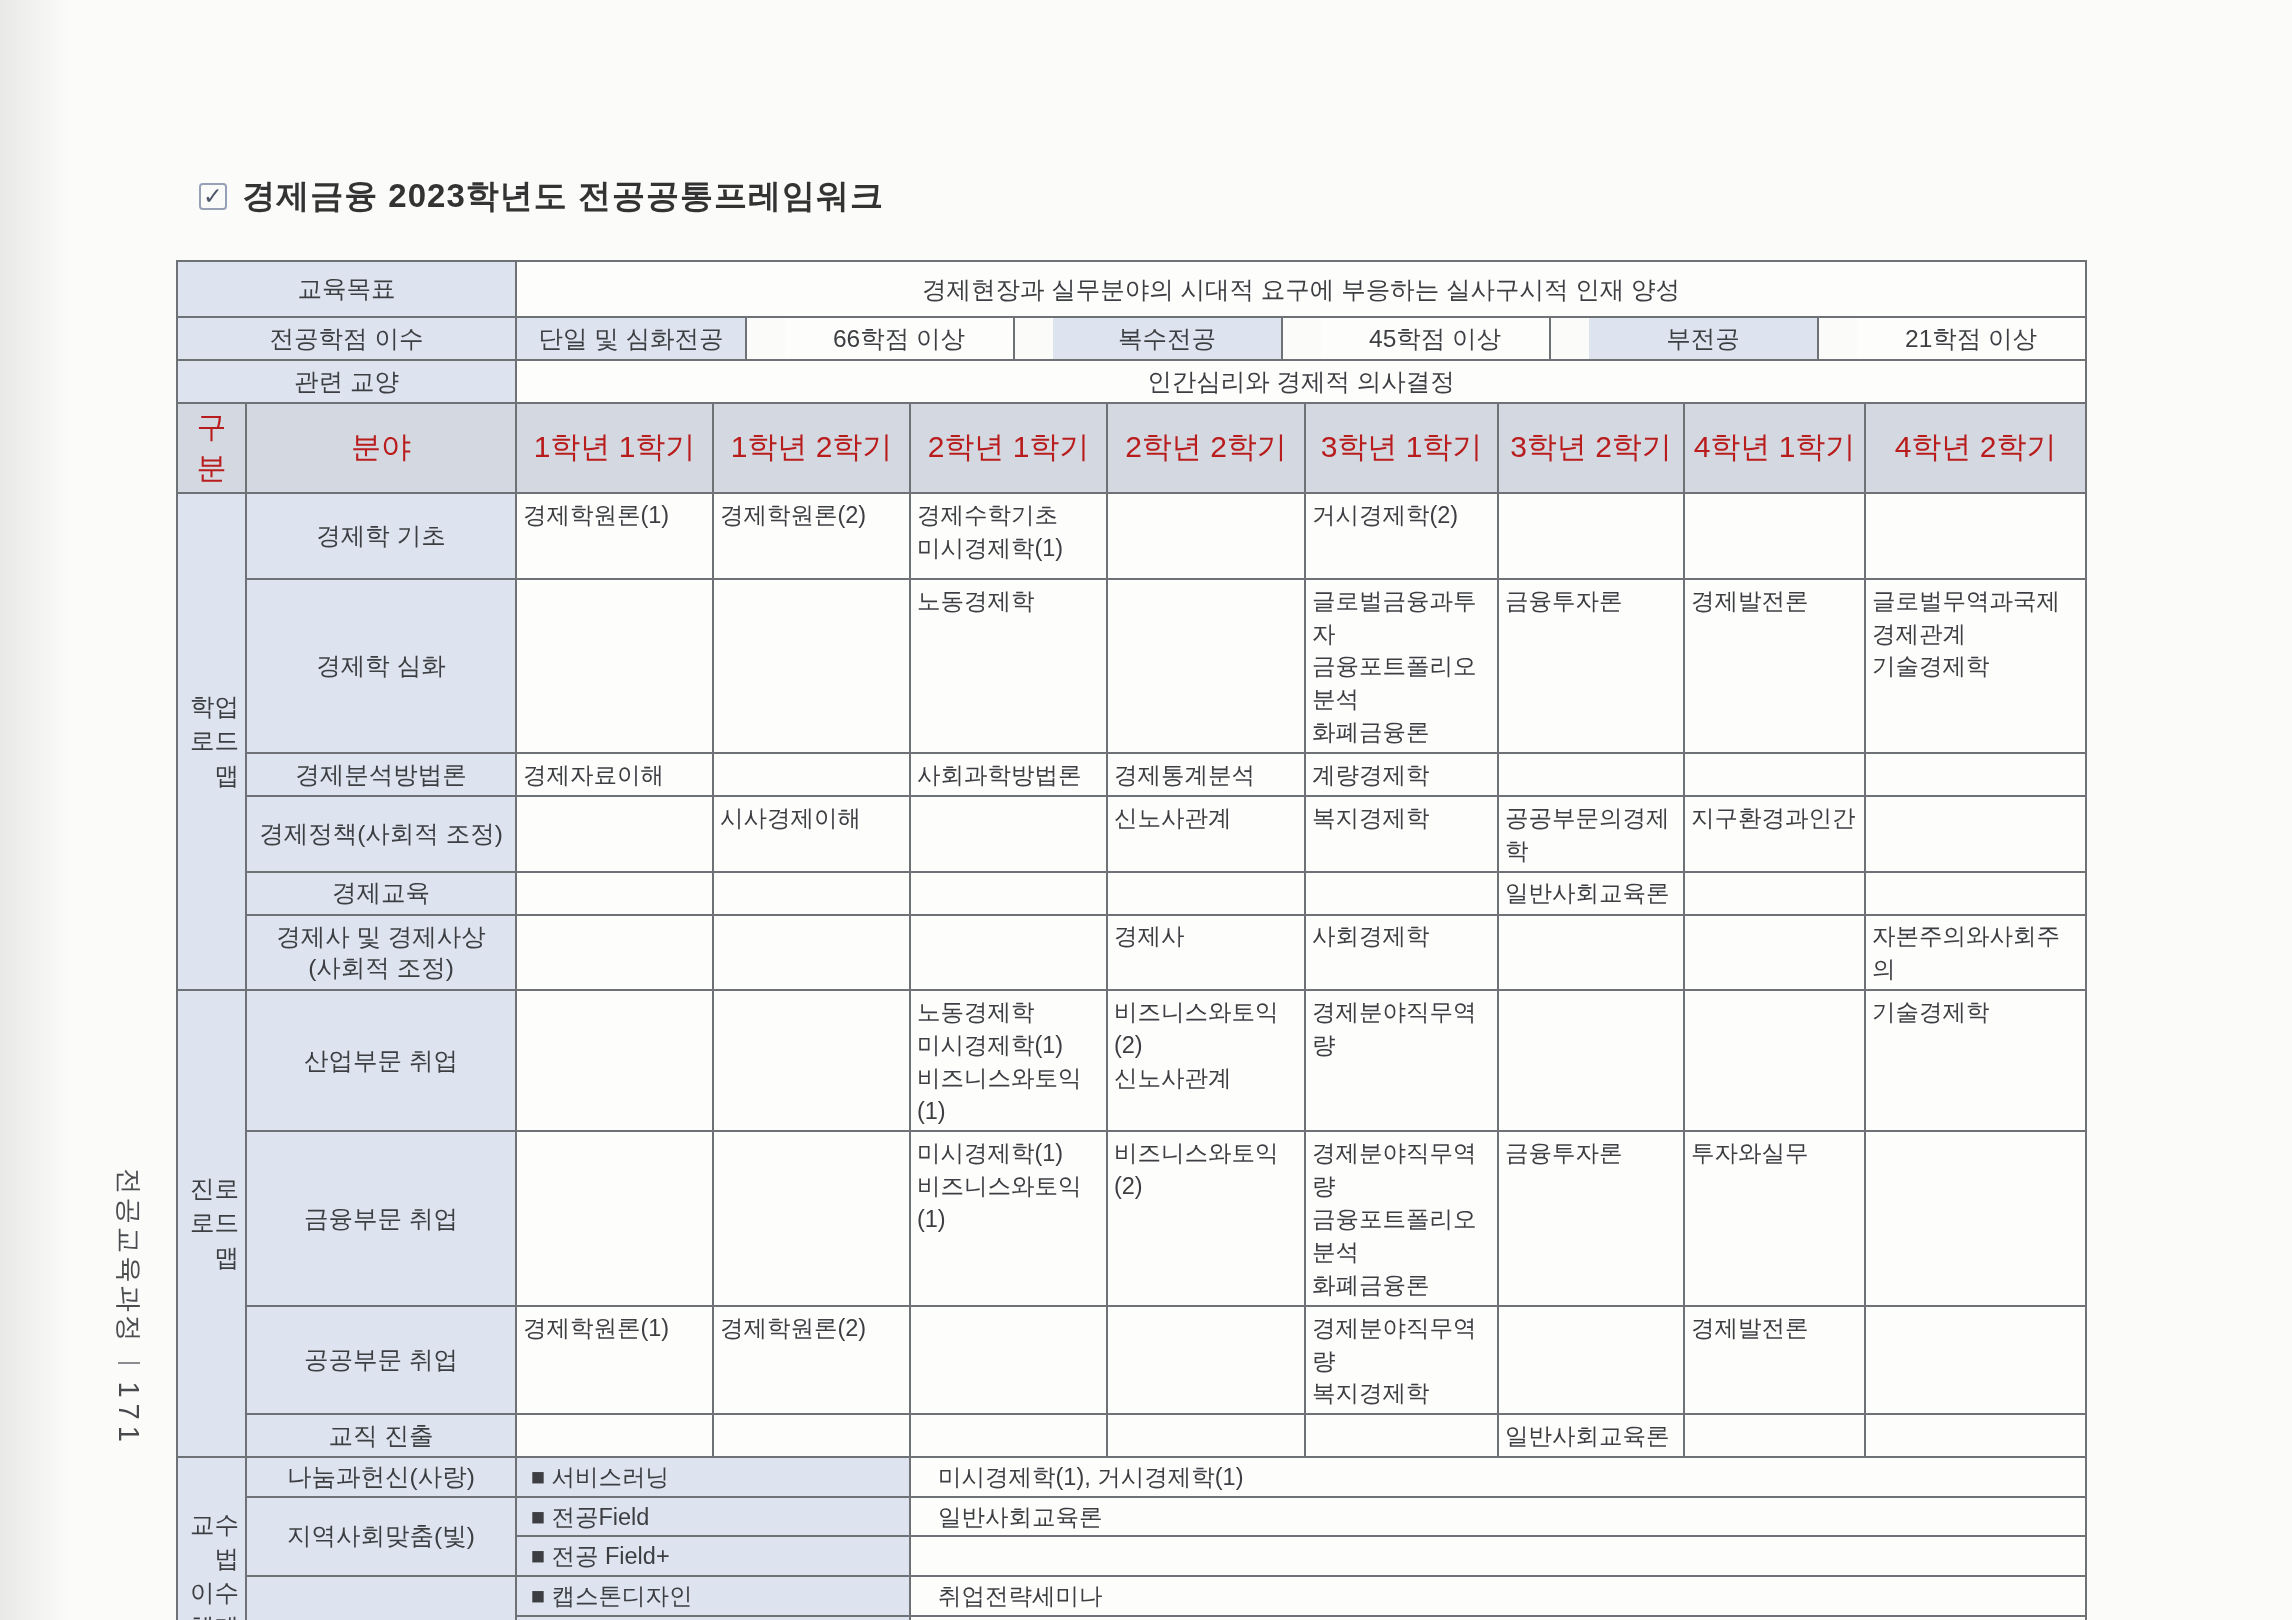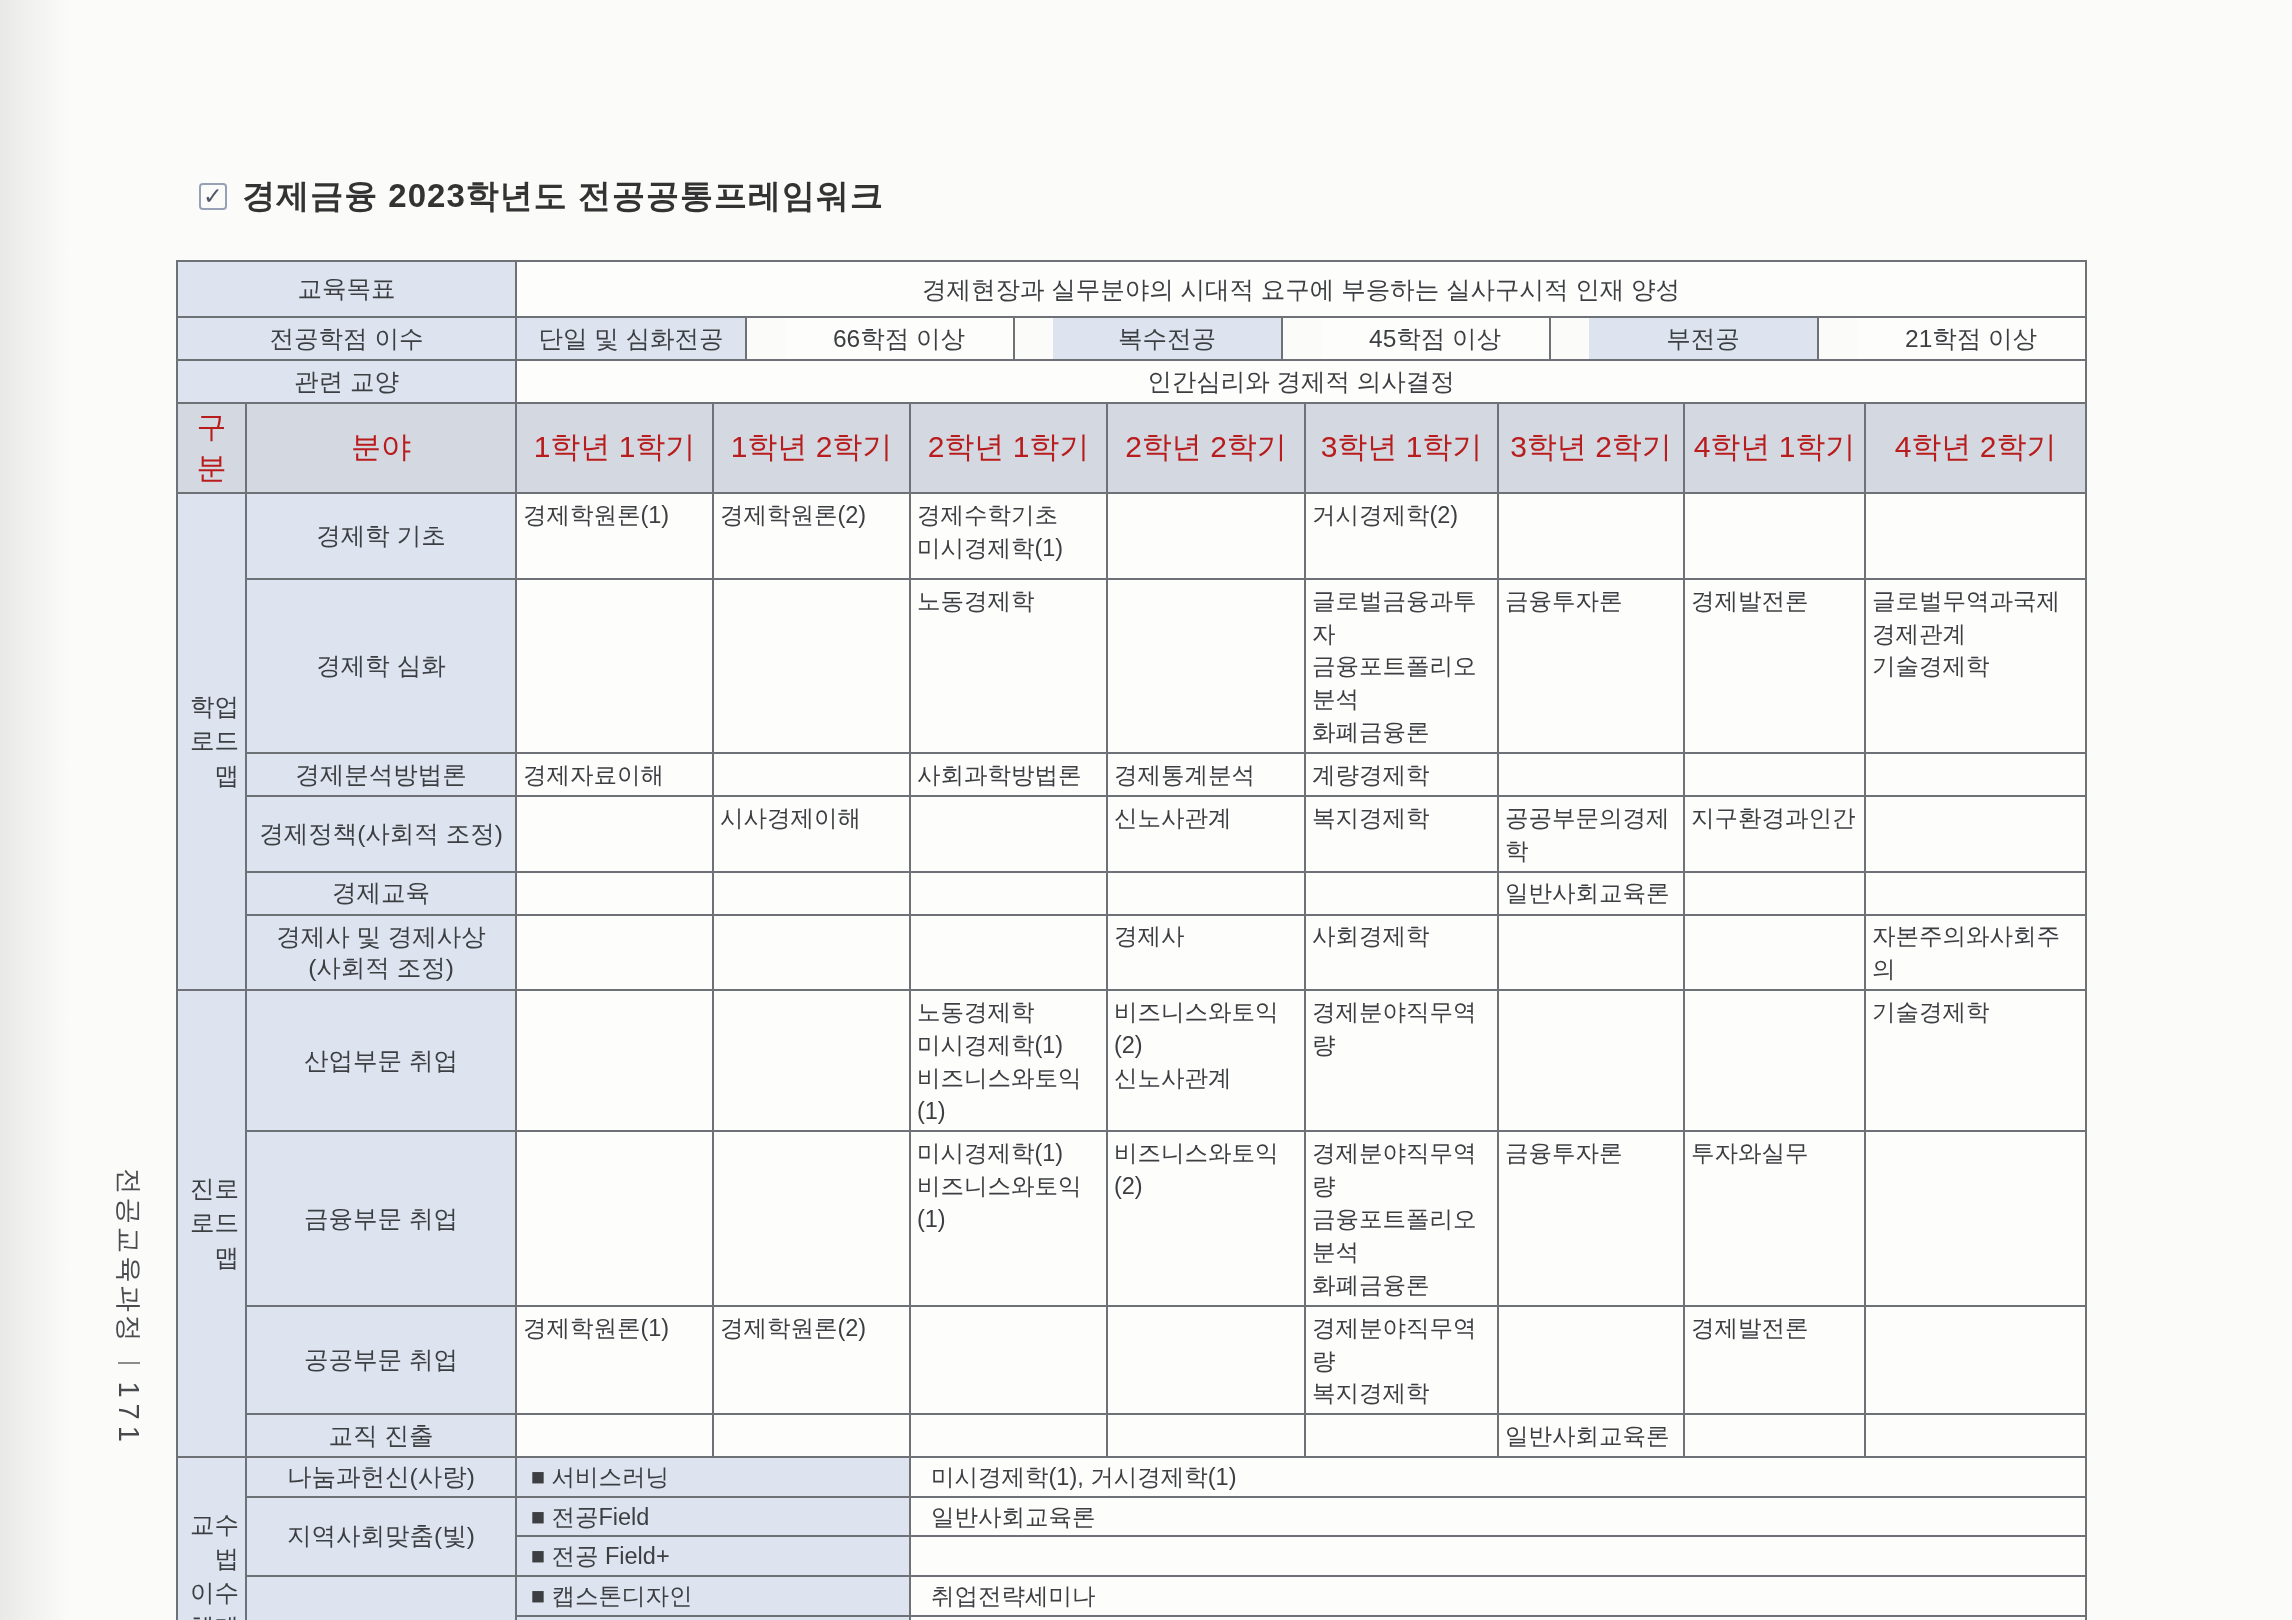--- a/index.html
+++ b/index.html
@@ -21,21 +21,21 @@
   .tbl{position:absolute;left:176px;top:260px;width:1908px;}
   table{border-collapse:collapse;table-layout:fixed;width:1908px;}
   td{border:2px solid #6e7277;padding:2.9px 5.9px;overflow:hidden;}
   table{border:2.9px solid #54575c;}
   .hdr{background:#d3d8e1;text-align:center;vertical-align:middle;font-size:30px;color:#b91c1c;}
   .lbl{background:#dde4ef;text-align:center;vertical-align:middle;font-size:24.5px;white-space:pre-line;line-height:1.3;}
   .grp{background:#dde4ef;text-align:right;vertical-align:middle;font-size:24.5px;white-space:pre-line;line-height:1.4;}
   .course{background:#fdfdfc;text-align:left;vertical-align:top;font-size:23.5px;line-height:1.4;white-space:pre-line;padding-top:4.9px;}
   .tval{background:#fdfdfc;text-align:center;vertical-align:middle;font-size:24.5px;}
   .method{background:#dde4ef;text-align:left;vertical-align:middle;font-size:23.5px;padding-left:13.7px;}
-  .mval{background:#fdfdfc;text-align:left;vertical-align:middle;font-size:23.5px;padding-left:20px;}
+  .mval{background:#fdfdfc;text-align:left;vertical-align:middle;font-size:23.5px;padding-left:27px;}
   .nopad{padding:0;}
   
   .split6{display:flex;width:100%;height:100%;gap:38px;}
   .split6>div{flex:1;display:flex;align-items:center;justify-content:center;
     font-size:24.5px;border-right:2px solid #6e7277;background:#fdfdfc;height:41px;}
   .split6>div:last-child{border-right:none;}
   .split6>div:nth-child(odd){background:#dde4ef;}
   
   .vfooter{position:absolute;left:147px;top:1168px;width:353px;
     transform:rotate(90deg);transform-origin:0 0;

